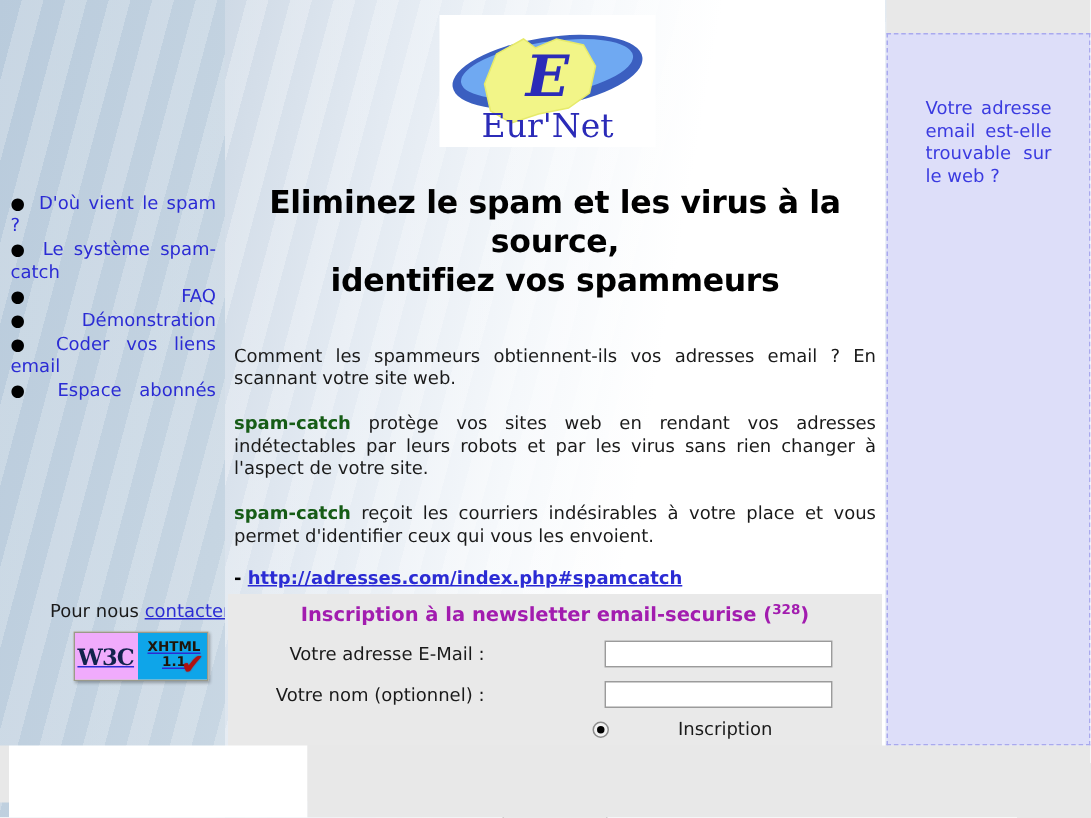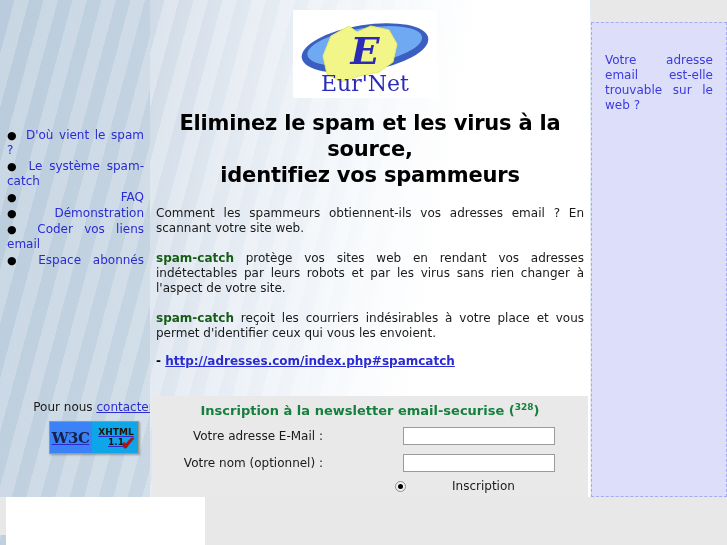--- a/index.html
+++ b/index.html
@@ -75,21 +75,21 @@
     height: 33px;
     display: flex;
     border: 1px solid #9a9a8a;
     box-sizing: border-box;
     box-shadow: 1px 1px 2px rgba(0,0,0,0.30);
     position: relative;
     background: #ffffff;
   }
   #w3c-badge .w3c-left {
     width: 42px;
-    background: #3b82f6;
+    background: #f0abfc;
     color: #12224d;
     font-family: "DejaVu Serif", "Liberation Serif", serif;
     font-weight: bold;
     font-size: 15px;
     display: flex;
     align-items: center;
     justify-content: center;
     letter-spacing: -0.5px;
   }
   #w3c-badge .w3c-right {
@@ -138,21 +138,21 @@
         105deg,
         rgba(255,255,255,0.00) 0px,
         rgba(255,255,255,0.00) 14px,
         rgba(255,255,255,0.25) 14px,
         rgba(255,255,255,0.25) 28px
       ),
       linear-gradient(100deg, #cfdae6 0%, #e3eaf2 22%, #f5f8fb 45%, #ffffff 62%, #ffffff 100%);
   }
 
   #headline {
-    margin: 0;
+    margin: 12px;
     padding: 110px 4px 0 4px;
     text-align: center;
     font-size: 21px;
     font-weight: bold;
     line-height: 26px;
     color: #000000;
     letter-spacing: -0.2px;
   }
 
   .para {
@@ -199,21 +199,21 @@
     height: 138px;
     box-sizing: border-box;
     background: #e9e9e9;
     padding: 6px 0 0 0;
   }
   #form-title {
     margin: 0;
     text-align: center;
     font-size: 13px;
     font-weight: bold;
-    color: #15803d;
+    color: #a21caf;
   }
   #form-title sup {
     font-size: 9px;
     vertical-align: super;
   }
   .field-row {
     display: flex;
     align-items: center;
     margin-top: 9px;
     gap: 44px;
@@ -289,21 +289,21 @@
     left: 591px;
     top: 22px;
     width: 136px;
     height: 475px;
     box-sizing: border-box;
     background: #dddef9;
     border: 1px dashed #a9a9ee;
     padding: 26px 9px 0 9px;
   }
   #right-panel-text {
-    margin: 4px;
+    margin: 16px;
     color: #3a3ae0;
     font-size: 12px;
     line-height: 15px;
     text-align: justify;
   }
 
   
   #right-gray-top {
     position: absolute;
     left: 591px;

